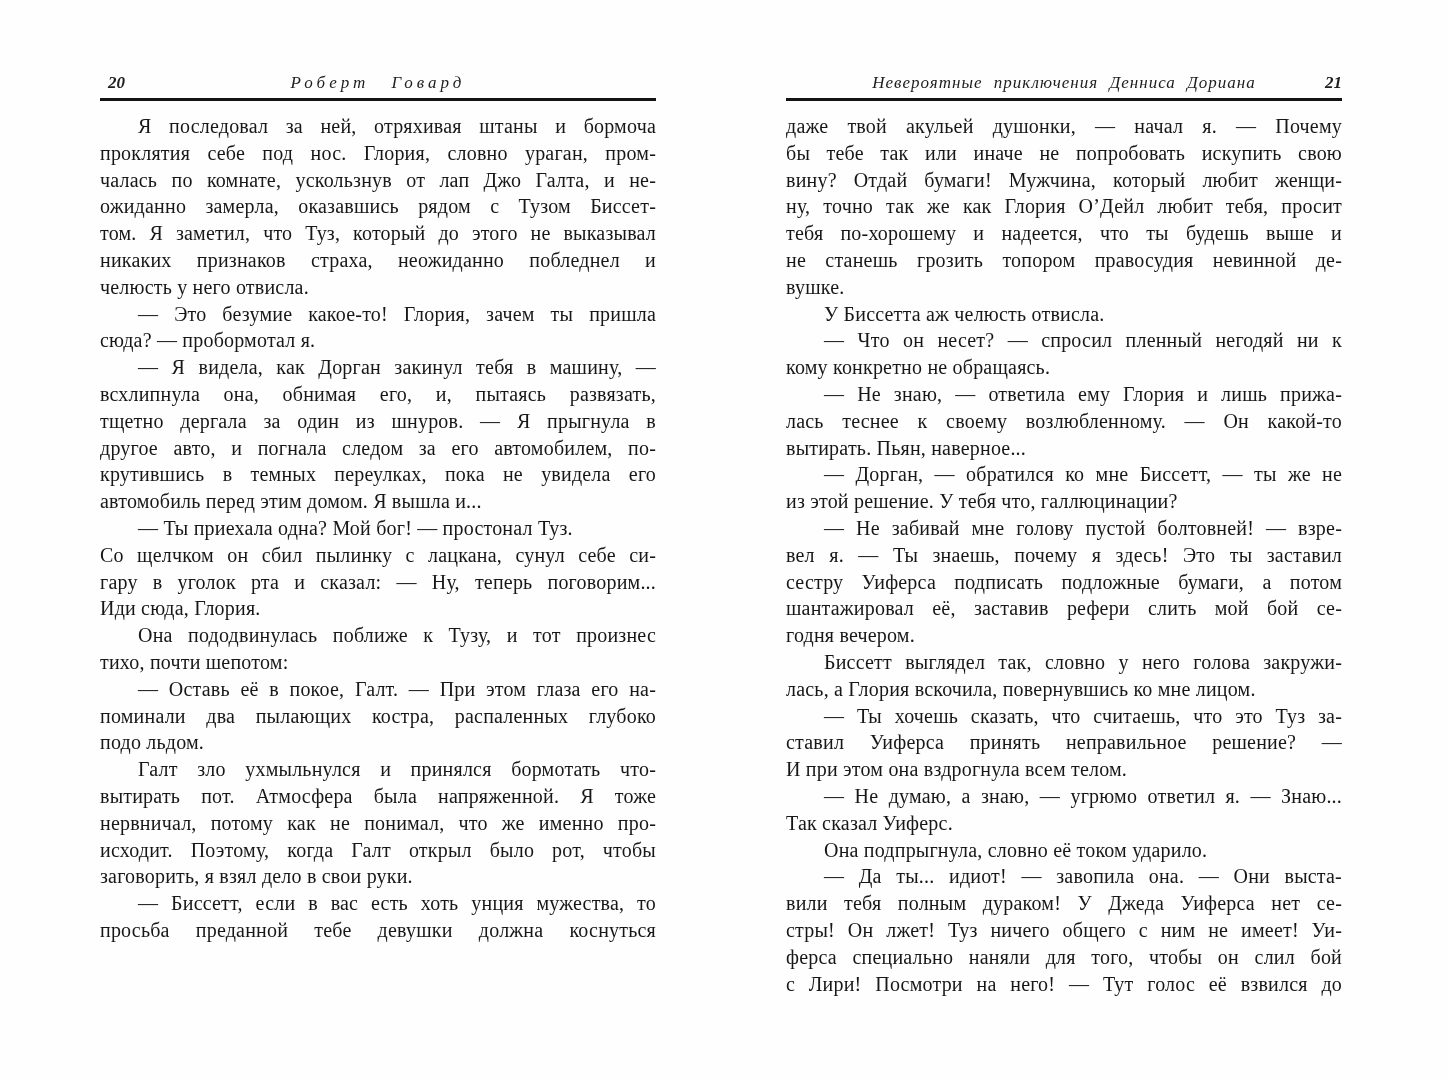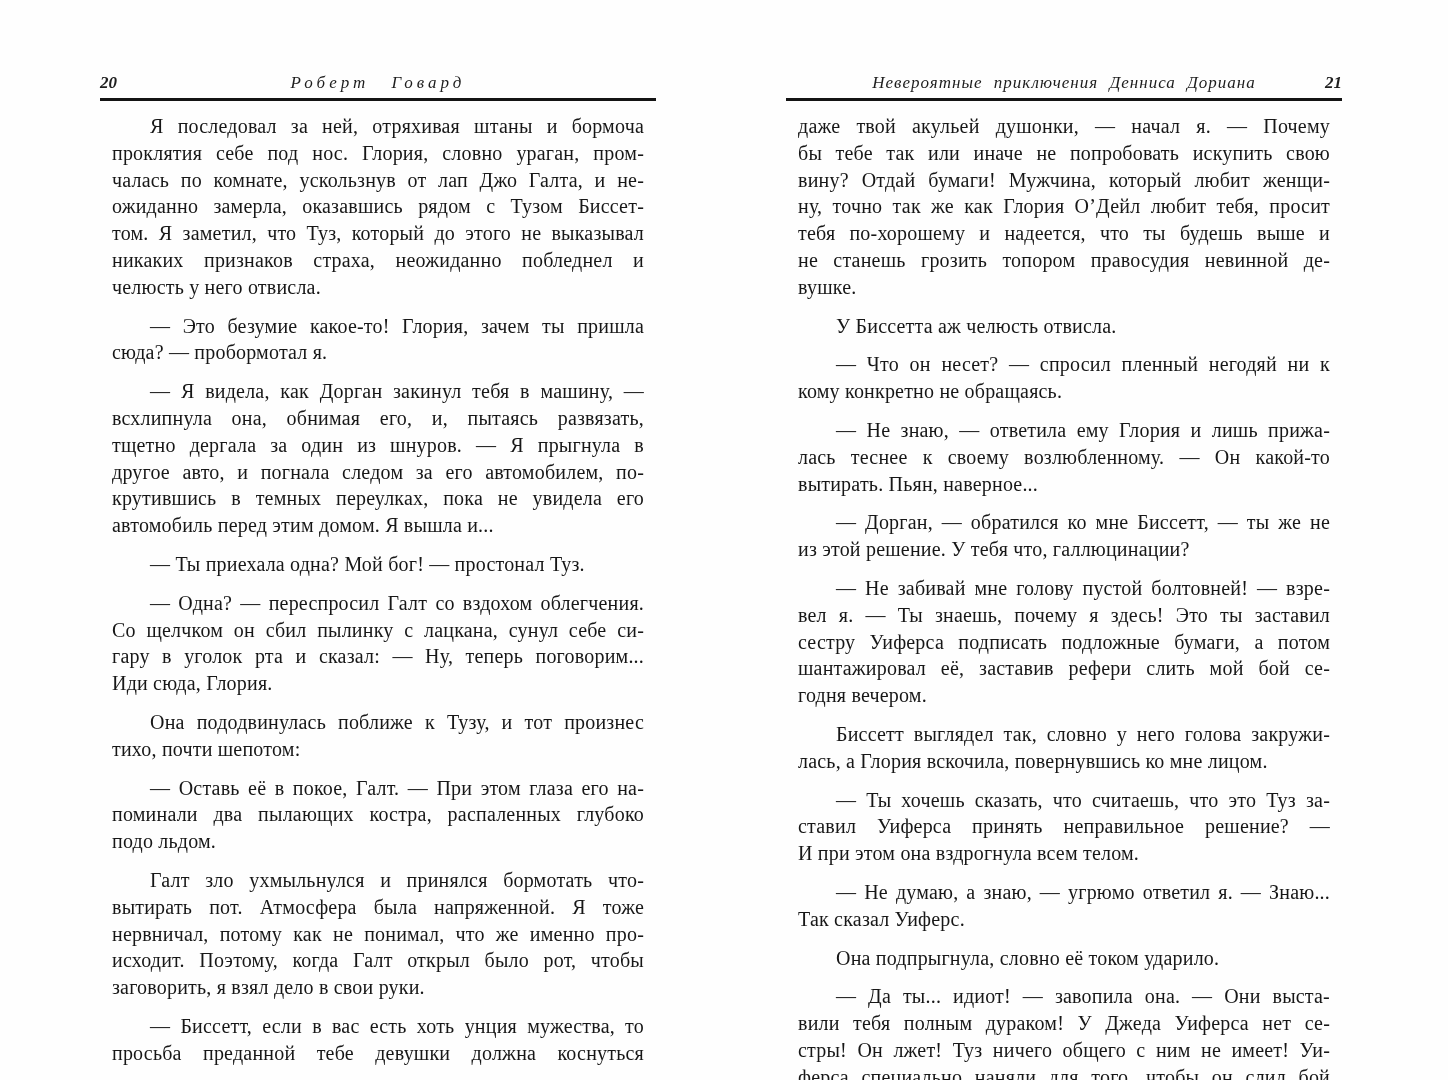--- a/index.html
+++ b/index.html
@@ -32,21 +32,21 @@
     line-height: 22px;
     color: #1d1d1d;
   }
   .page-num {
     position: absolute;
     top: 0;
     font-style: italic;
     font-weight: bold;
     font-size: 17px;
   }
-  .page-num.pos-left  { left: 0; }
+  .page-num.pos-left  { left: 8px; }
   .page-num.pos-right { right: 0; }
   .head-title {
     display: block;
     text-align: center;
     white-space: nowrap;
   }
   .head-title.author {
     letter-spacing: 4px;
     word-spacing: 14px;
   }
@@ -59,21 +59,21 @@
     background: #141414;
     margin-top: 4px;
     margin-bottom: 12px;
   }
 
   .body-text {
     font-size: 20px;
     line-height: 26.8px;
     letter-spacing: 0.2px;
   }
-  .para { margin: 12px; }
+  .para { margin: 0; }
   .line {
     text-align: justify;
     text-align-last: justify;
     white-space: normal;
   }
   .line.last {
     text-align-last: left;
   }
   .line.first-indent {
     text-indent: 38px;
@@ -109,21 +109,20 @@
           <div class="line">всхлипнула она, обнимая его, и, пытаясь развязать,</div>
           <div class="line">тщетно дергала за один из шнуров. — Я прыгнула в</div>
           <div class="line">другое авто, и погнала следом за его автомобилем, по-</div>
           <div class="line">крутившись в темных переулках, пока не увидела его</div>
           <div class="line last">автомобиль перед этим домом. Я вышла и...</div>
         </div>
         <div class="para">
           <div class="line last first-indent">— Ты приехала одна? Мой бог! — простонал Туз.</div>
         </div>
         <div class="para">
-          <div class="line first-indent">— Одна? — переспросил Галт со вздохом облегчения.</div>
           <div class="line">Со щелчком он сбил пылинку с лацкана, сунул себе си-</div>
           <div class="line">гару в уголок рта и сказал: — Ну, теперь поговорим...</div>
           <div class="line last">Иди сюда, Глория.</div>
         </div>
         <div class="para">
           <div class="line first-indent">Она пододвинулась поближе к Тузу, и тот произнес</div>
           <div class="line last">тихо, почти шепотом:</div>
         </div>
         <div class="para">
           <div class="line first-indent">— Оставь её в покое, Галт. — При этом глаза его на-</div>

